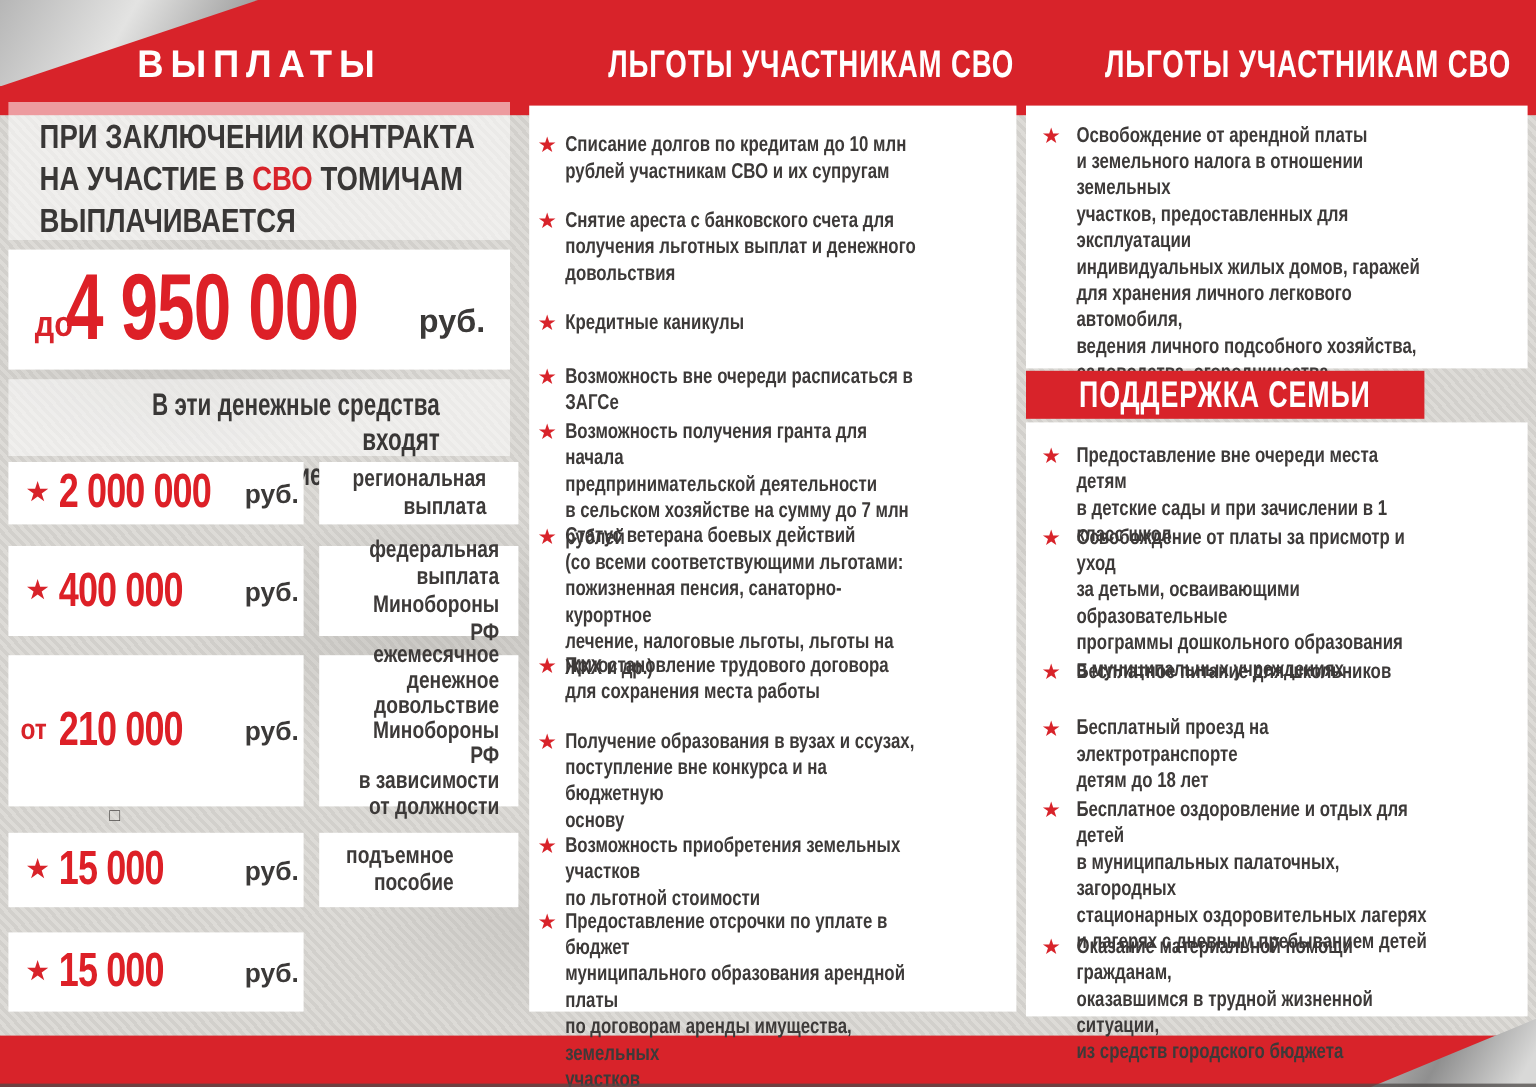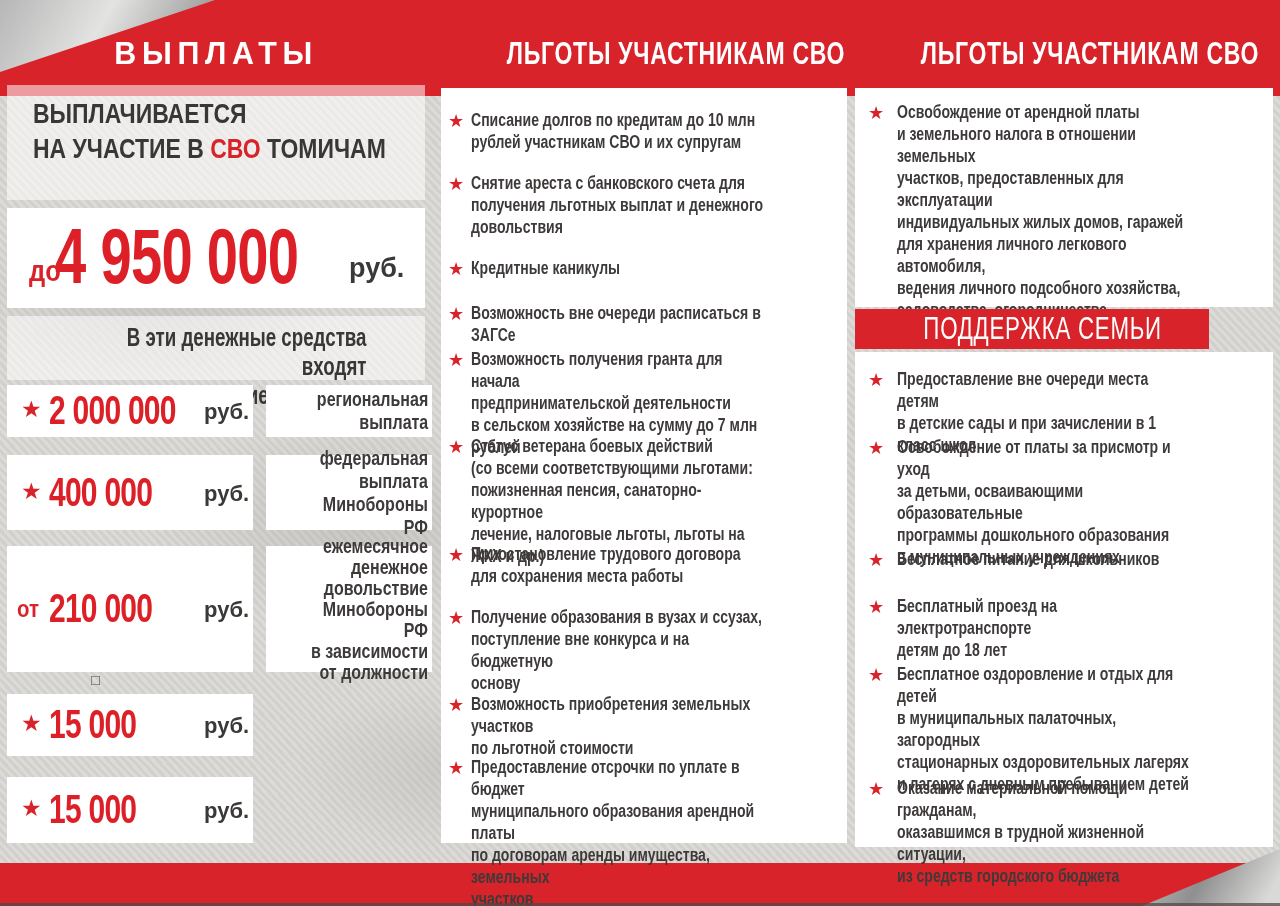--- a/index.html
+++ b/index.html
@@ -53,40 +53,40 @@
   .pay-row{position:absolute;left:7px;width:425px;z-index:2;}
   .amt{position:absolute;left:0;top:0;bottom:0;width:246px;background:#fff;}
   .pay-star{position:absolute;left:14px;top:50%;transform:translateY(-54%);font-size:23px;color:#d8232a;}
   .pay-prefix{position:absolute;left:10px;top:50%;transform:translateY(-50%) scaleX(.85);transform-origin:left center;
     font-weight:700;font-size:24px;color:#d8232a;}
   .pay-amount{position:absolute;left:42px;top:50%;font-weight:700;font-size:40px;color:#dd2027;
     transform:translateY(-52%) scaleX(.75);transform-origin:left center;white-space:nowrap;letter-spacing:-1px;}
   .pay-cur{position:absolute;left:197px;top:50%;transform:translateY(-46%);
     font-weight:700;font-size:22px;color:#3b3938;}
   .lbl{position:absolute;left:259px;top:0;bottom:0;right:0;background:#fff;
-    display:flex;flex-direction:column;justify-content:center;align-items:flex-end;
-    padding-right:4px;box-sizing:border-box;}
+    display:flex;flex-direction:column;justify-content:center;align-items:flex-start;
+    padding-right:16px;box-sizing:border-box;}
   .lbl-text{white-space:pre-line;text-align:right;font-weight:700;font-size:20px;line-height:23px;
     color:#3d3a39;transform:scaleX(.8);transform-origin:right center;}
   .lbl-text.tight{line-height:21px;}
   .artifact{position:absolute;left:91px;top:672px;font-size:15px;line-height:15px;color:#4f4c4a;z-index:2;}
   
   .item{position:absolute;left:0;right:0;}
   .bullet{position:absolute;top:1px;font-size:18px;line-height:22px;color:#d8232a;}
   .itext{white-space:pre-line;font-weight:700;font-size:18px;line-height:22px;color:#3d3a39;
     transform:scaleX(.78);transform-origin:left top;}
   .mid-card{left:441px;top:88px;width:406px;height:755px;}
   .mid-card .bullet{left:7px;}
   .mid-card .itext{margin-left:30px;}
   .r-card1{left:855px;top:88px;width:418px;height:219px;}
   .r-card2{left:855px;top:352px;width:418px;height:495px;}
   .r-card1 .bullet,.r-card2 .bullet{left:13px;}
   .r-card1 .itext,.r-card2 .itext{margin-left:42px;}
   .family-band{position:absolute;left:855px;top:309px;width:332px;height:40px;z-index:2;
-    display:flex;align-items:center;justify-content:center;color:#fff;font-weight:400;font-size:31px;white-space:nowrap;padding-left:22px;}
+    display:flex;align-items:center;justify-content:center;color:#fff;font-weight:700;font-size:31px;white-space:nowrap;}
 </style>
 </head>
 <body>
 
 <div class="poster">
 
   <div class="top-band" style="background:#d8232a;">
     <div class="band-title" style="left:7px;width:418px;">
       <span class="scale sx95">ВЫПЛАТЫ</span>
     </div>
@@ -101,24 +101,27 @@
   <div class="bottom-band" style="background:#d8232a;"></div>
 
   <div class="corner-tl"></div>
   <div class="corner-br"></div>
   <div class="bottom-edge"></div>
 
   <section>
 
     <div class="translucent intro">
       <div class="iline">
-        <span class="iscale">ВЫПЛАЧИВАЕТСЯ</span>
+        <span class="iscale">ПРИ ЗАКЛЮЧЕНИИ КОНТРАКТА</span>
       </div>
       <div class="iline">
         <span class="iscale"><span>НА УЧАСТИЕ В </span><span class="red">СВО</span><span>  ТОМИЧАМ</span></span>
+      </div>
+      <div class="iline">
+        <span class="iscale">ВЫПЛАЧИВАЕТСЯ</span>
       </div>
     </div>
 
     <div class="card total-box">
       <span class="total-prefix">до</span>
       <span class="total-amount">4 950 000</span>
       <span class="total-cur">руб.</span>
     </div>
 
     <div class="translucent subtitle-box">
@@ -167,20 +170,24 @@
       </div>
     </div>
 
     <span class="artifact">□</span>
 
     <div class="pay-row" style="top:694px;height:62px;">
       <div class="amt">
         <span class="pay-star">★</span>
         <span class="pay-amount">15 000</span>
         <span class="pay-cur">руб.</span>
+      </div>
+      <div class="lbl">
+        <span class="lbl-text">подъемное
+пособие</span>
       </div>
     </div>
 
     <div class="pay-row" style="top:777px;height:66px;">
       <div class="amt">
         <span class="pay-star">★</span>
         <span class="pay-amount">15 000</span>
         <span class="pay-cur">руб.</span>
       </div>
     </div>

